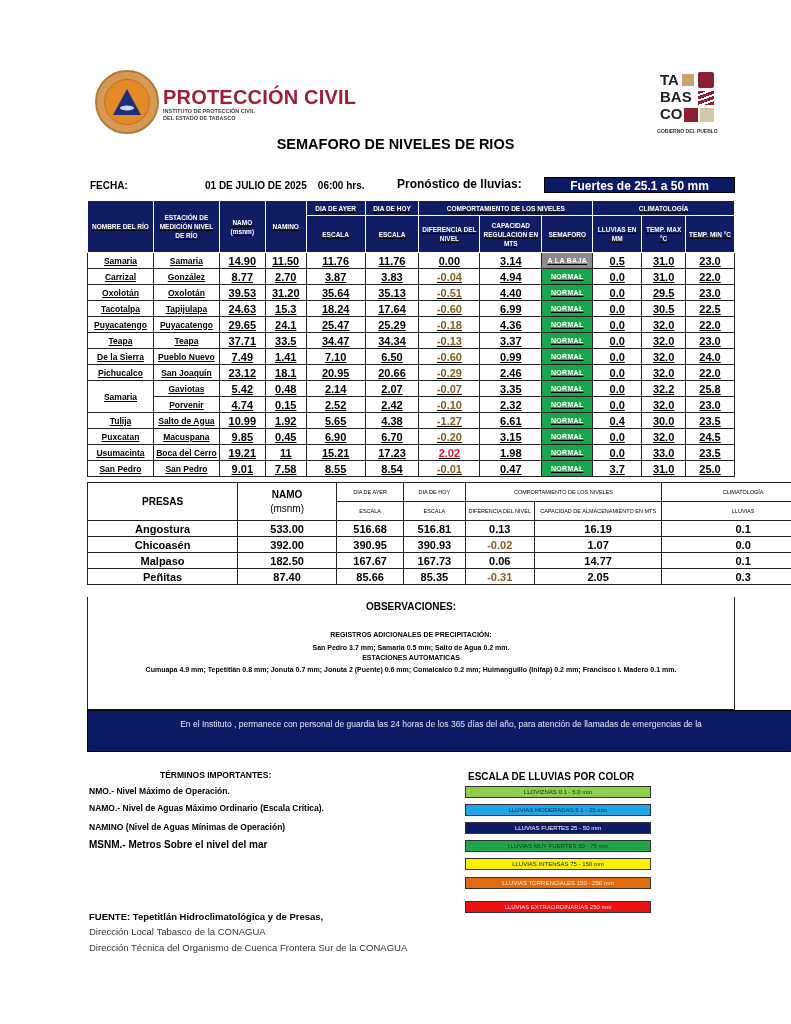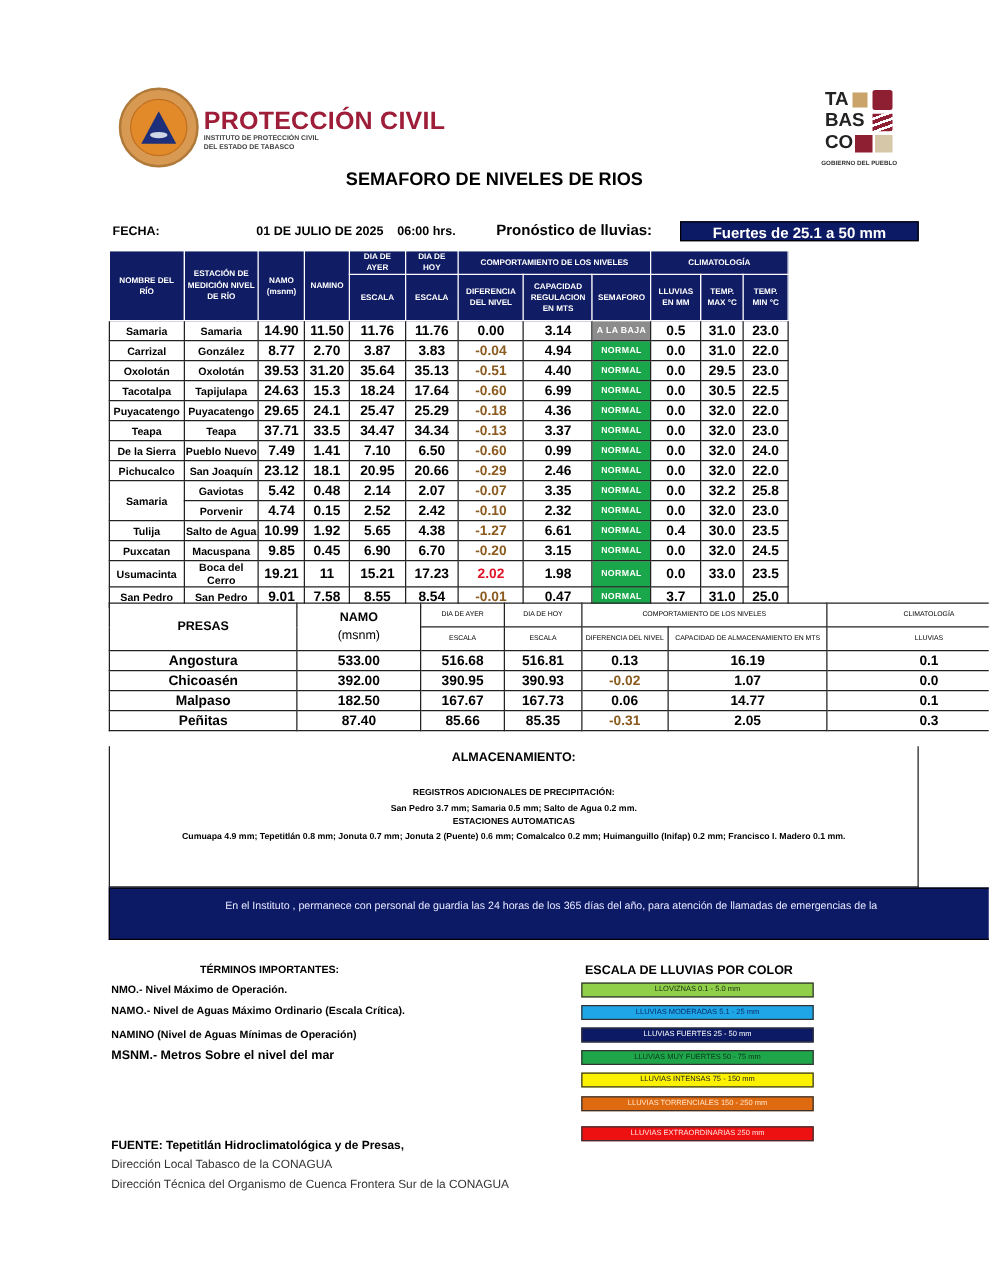--- a/index.html
+++ b/index.html
@@ -19,21 +19,21 @@
   .page-title { left:0; width:791px; top:136px; text-align:center; font-family:"Liberation Sans", sans-serif; font-weight:bold; font-size:14.5px; }
 
   
   .fecha-lbl { left:90px; top:180px; font-family:"Liberation Sans", sans-serif; font-weight:bold; font-size:10px; }
   .fecha-val { left:157px; top:180px; font-family:"Liberation Sans", sans-serif; font-weight:bold; font-size:10px; }
   .pron-lbl { left:397px; top:177px; font-family:"Liberation Sans", sans-serif; font-weight:bold; font-size:12px; }
   .pron-box { left:544px; top:177px; width:191px; height:16px; background:#0c1a66; border:1px solid #000; color:#fff; font-family:"Liberation Sans", sans-serif; font-weight:bold; font-size:12px; text-align:center; line-height:16px; box-sizing:border-box; }
 
   
   table { border-collapse:collapse; font-family:"Liberation Sans", sans-serif; }
-  .rivers { left:87px; top:200px; width:544px; }
+  .rivers { left:87px; top:200px; width:648px;text-decoration:underline; }
   .rivers th { background:#101c63; color:#fff; font-size:6.5px; font-weight:bold; border:1px solid #fff; padding:0 2px; line-height:9px; }
   .rivers td { border:1px solid #222; font-weight:bold; text-align:center; padding:0; height:15px; font-size:11px; }
   .rivers td.small { font-size:8.5px; }
   .rivers td.neg { color:#8a5a1e; }
   .rivers td.red { color:#e0152a; }
   .rivers td.sem { font-size:7px; color:#fff; background:#1aa64a; letter-spacing:0.3px; }
   .rivers td.sem.gray { background:#8c8c8c; }
 
   
   .presas { left:87px; top:482px; width:738px; }
@@ -396,21 +396,21 @@
         <td>85.66</td>
         <td>85.35</td>
         <td class="neg">-0.31</td>
         <td>2.05</td>
         <td>0.3</td>
       </tr>
     </tbody>
 </table>
 
 <div class="abs obs">
-  <div class="ttl">ALMACENAMIENTO:</div>
+  <div class="ttl">OBSERVACIONES:</div>
   <div style="height:18px"></div>
   <div class="l">REGISTROS ADICIONALES DE PRECIPITACIÓN:</div>
   <div class="l" style="margin-top:3px">San Pedro 3.7 mm; Samaria 0.5 mm; Salto de Agua 0.2 mm.</div>
   <div class="l">ESTACIONES AUTOMATICAS</div>
   <div class="l" style="line-height:14px; padding:0 2px;">Cumuapa 4.9 mm; Tepetitlán 0.8 mm; Jonuta 0.7 mm; Jonuta 2 (Puente) 0.6 mm; Comalcalco 0.2 mm; Huimanguillo (Inifap) 0.2 mm; Francisco I. Madero 0.1 mm.</div>
 </div>
 
 <div class="abs contact">
   <div>En el Instituto , permanece con personal de guardia las 24 horas de los 365 días del año, para atención de llamadas de emergencias de la</div>
 </div>

